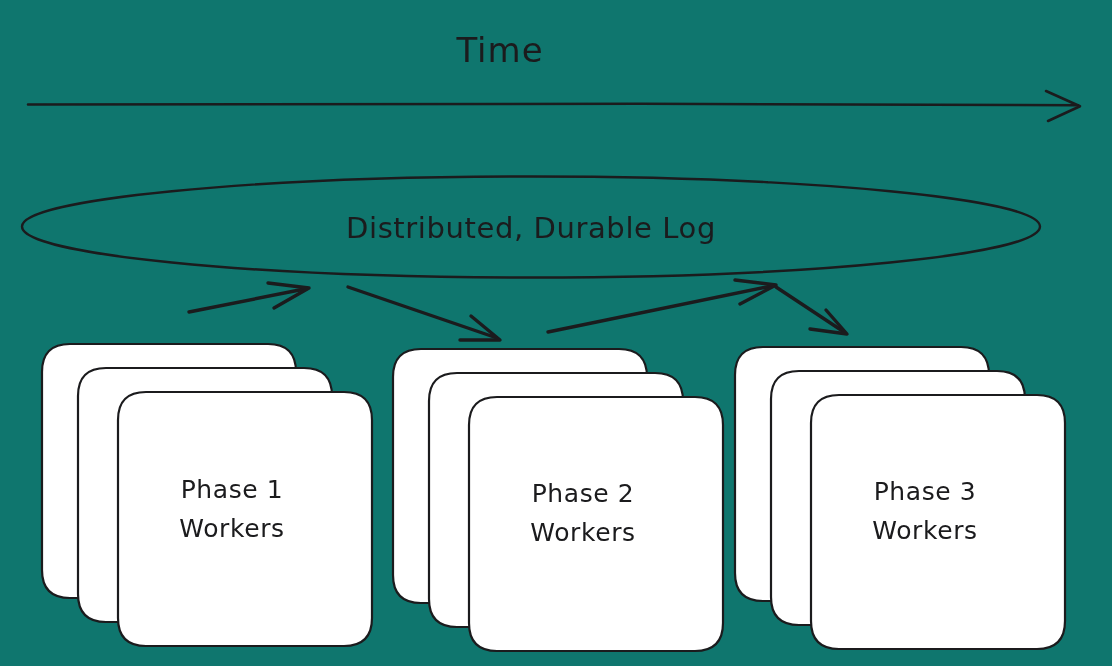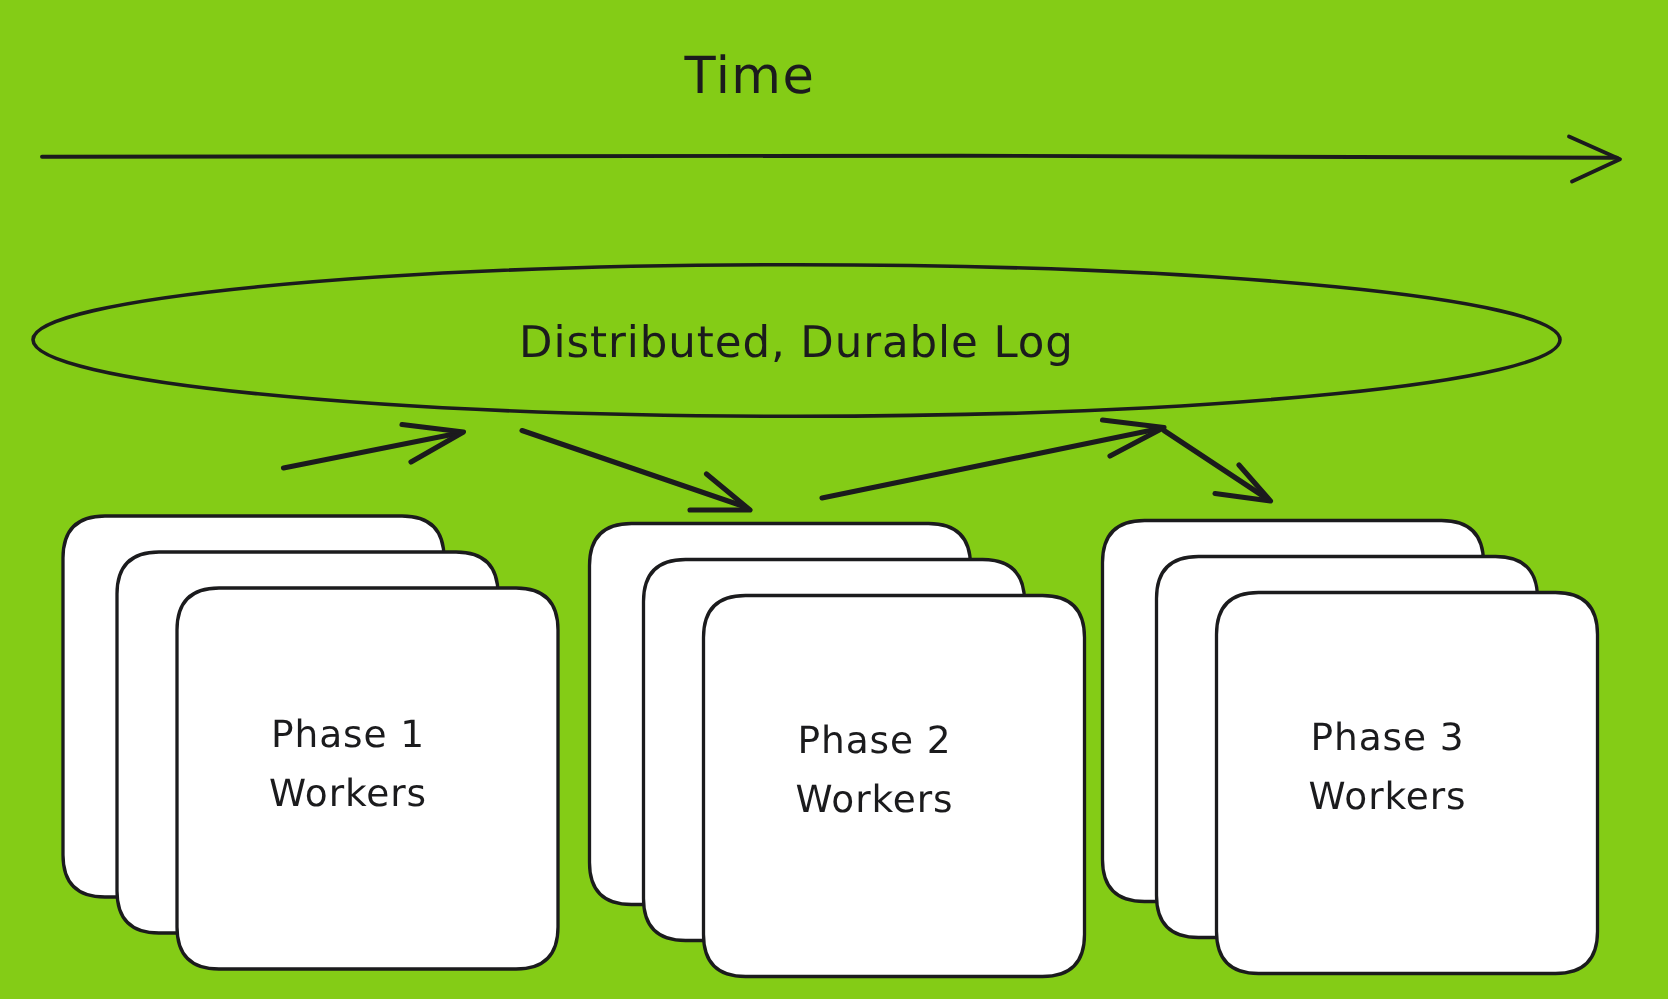--- a/index.html
+++ b/index.html
@@ -11,21 +11,21 @@
   body {
     width: 1112px;
     height: 666px;
     overflow: hidden;
     font-family: "DejaVu Sans", sans-serif;
   }
   #diagram-root {
     position: relative;
     width: 1112px;
     height: 666px;
-    background: #84cc16;
+    background: #0f766e;
   }
   #diagram-svg {
     position: absolute;
     top: 0;
     left: 0;
     width: 1112px;
     height: 666px;
     display: block;
   }
   .sketch-stroke {

